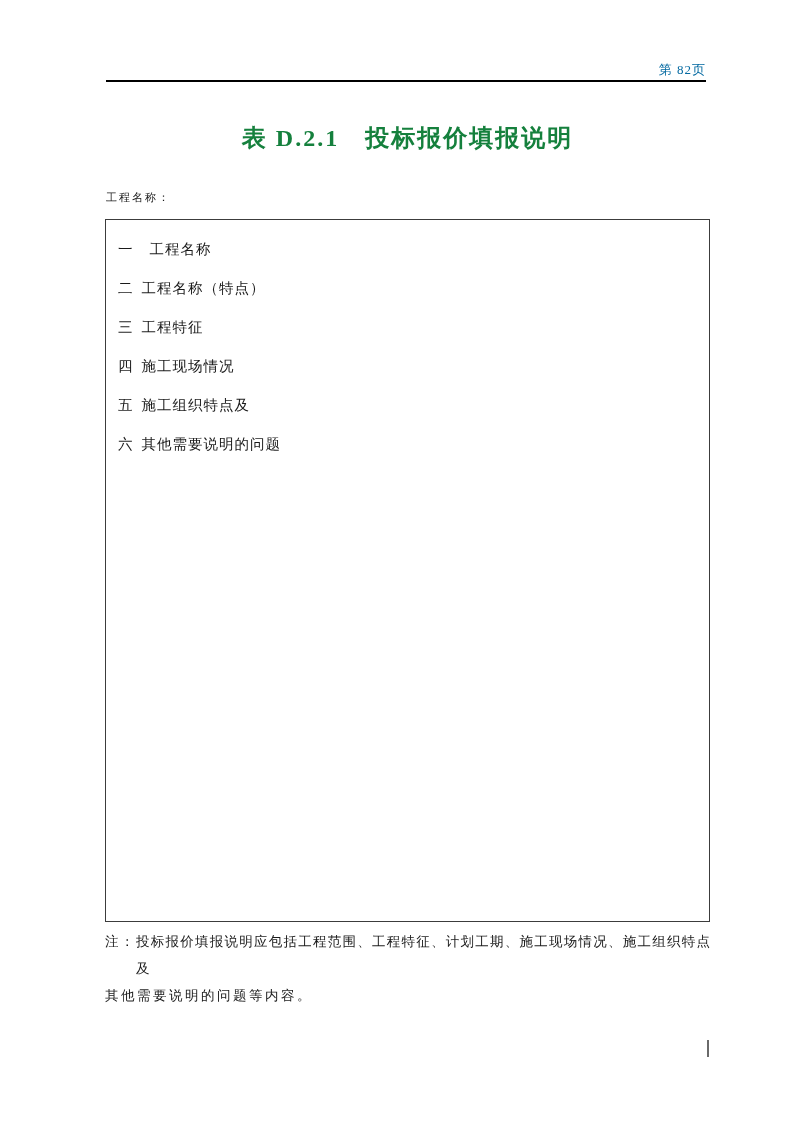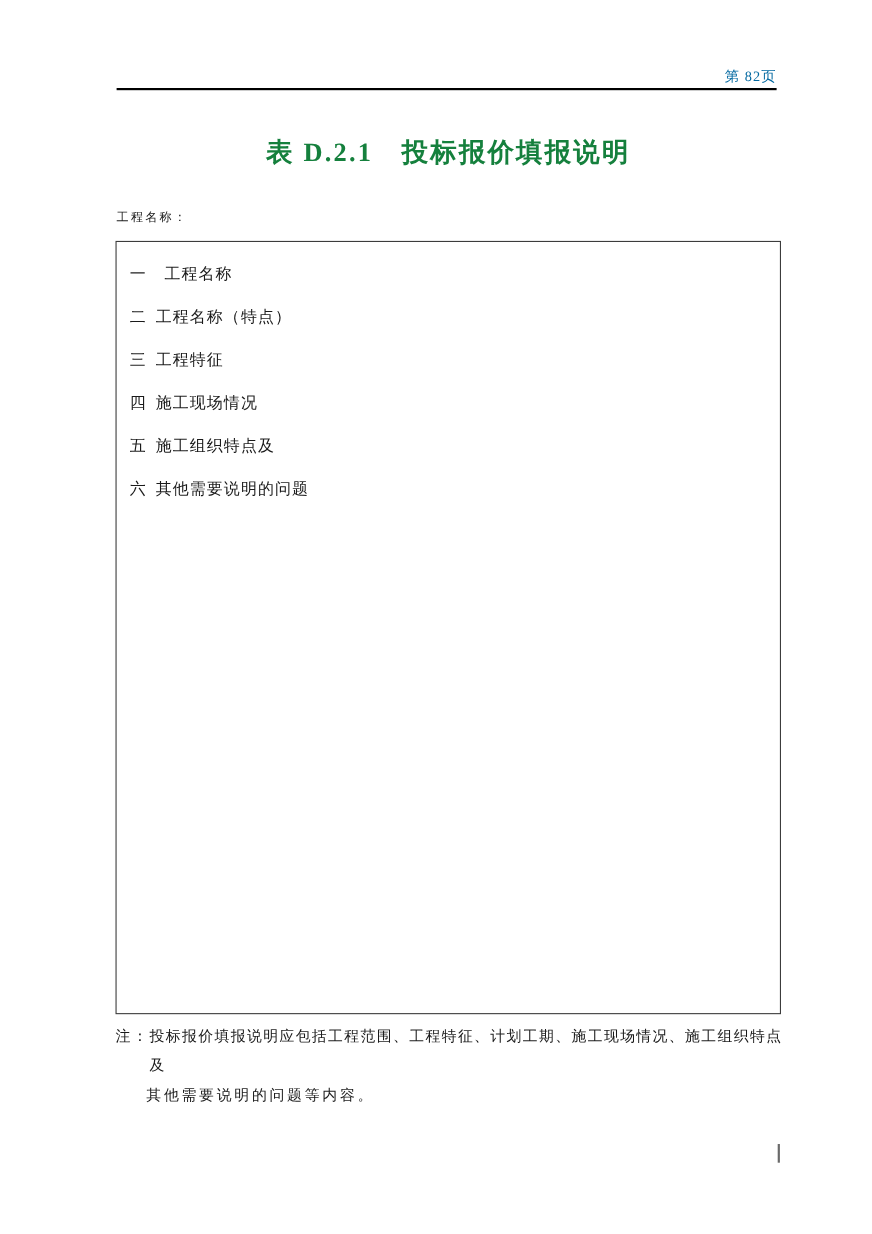--- a/index.html
+++ b/index.html
@@ -94,21 +94,20 @@
     letter-spacing: 2px;
   }
   .note-line1-text {
     flex: 1 1 auto;
     text-align: justify;
     text-align-last: justify;
     letter-spacing: 1px;
     font-family: Liberation Serif, serif;
   }
   .note-line2 {
-    margin-left: 28px;
     letter-spacing: 2.5px;
   }
 
   .cursor-mark {
     position: absolute;
     top: 1040px;
     left: 707px;
     width: 2px;
     height: 17px;
     background: #6a6a6a;

